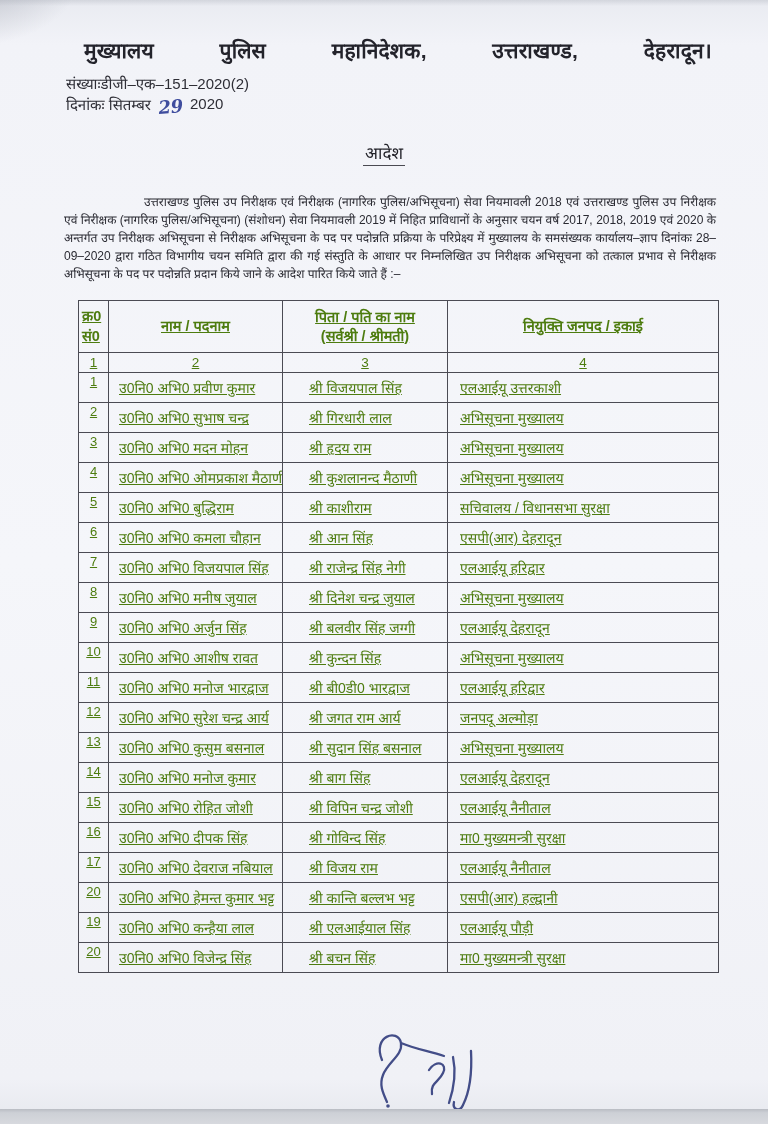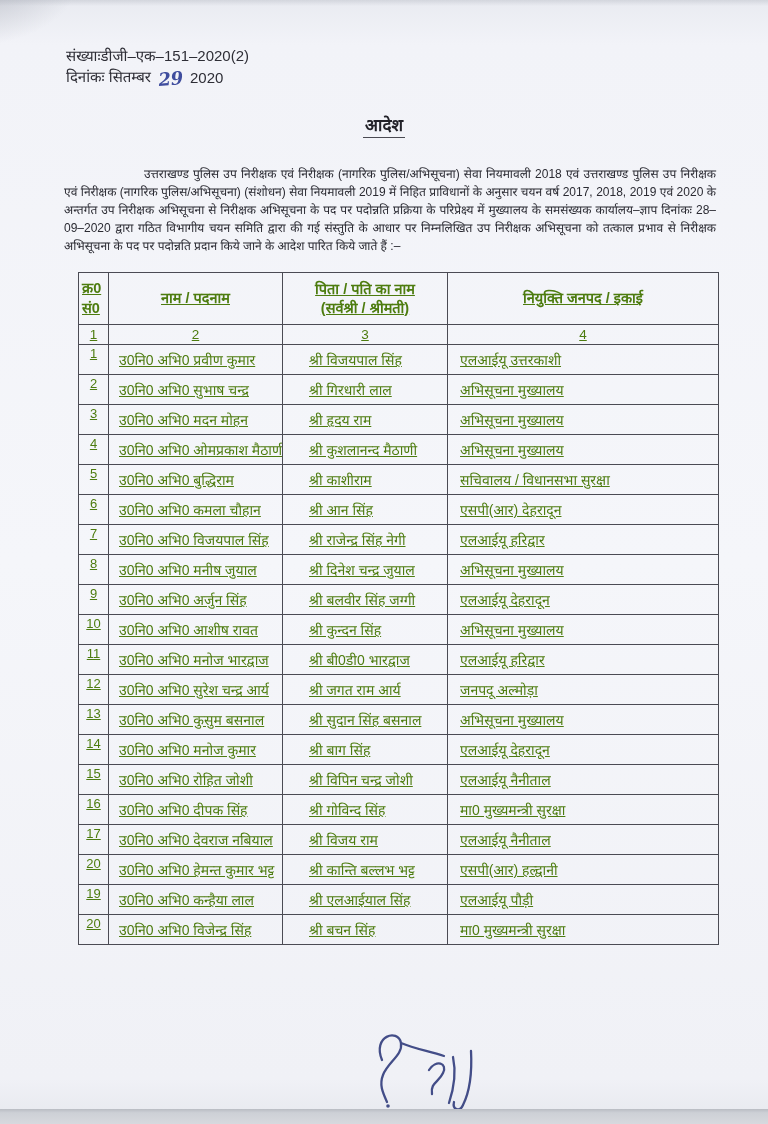--- a/index.html
+++ b/index.html
@@ -21,33 +21,33 @@
     margin:0 56px 0 84px;
     font-size:21px;font-weight:bold;letter-spacing:.2px;
     text-align:justify;text-align-last:justify;
     color:#23232b;
   }
   .ref-row{
     margin:9px 66px 0 66px;
     display:flex;justify-content:space-between;align-items:baseline;
     font-size:15px;color:#2e2e36;flex-direction:column;
   }
-  .date-line{display:flex;align-items:flex-end;gap:7px;}
+  .date-line{display:flex;align-items:center;gap:7px;}
   .handwritten-day{
     font-family:"DejaVu Serif",serif;
     font-style:italic;font-size:18px;font-weight:bold;
     color:#3f4d9e;transform:rotate(-5deg) translateY(3px);display:inline-block;
   }
 
   
   .order-heading{
     margin-top:27px;text-align:center;
   }
   .order-heading span{
-    display:inline-block;font-size:17px;font-weight:bold;color:#222229;
+    display:inline-block;font-size:17px;font-weight:normal;color:#222229;
     border-bottom:1.6px solid #4a4a52;padding:0 2px 1px 2px;
   }
 
   
   .body-paragraph{
     margin:27px 52px 0 64px;
     font-size:12px;line-height:18px;
     text-align:justify;text-indent:80px;
     color:#2a2a32;
   }
@@ -96,20 +96,21 @@
     background:linear-gradient(180deg,rgba(170,174,184,.35),rgba(170,174,184,0));
   }
 </style>
 </head>
 <body>
 
 <div class="page">
   <div class="scan-top-edge"></div>
 
   <div class="content">
+    <div class="header-title">मुख्यालय पुलिस महानिदेशक, उत्तराखण्ड, देहरादून।</div>
 
     <div class="ref-row">
       <span>संख्याःडीजी–एक–151–2020(2)</span>
       <span class="date-line">
         <span>दिनांकः सितम्बर</span>
         <span class="handwritten-day">29</span>
         <span>2020</span>
       </span>
     </div>
 

